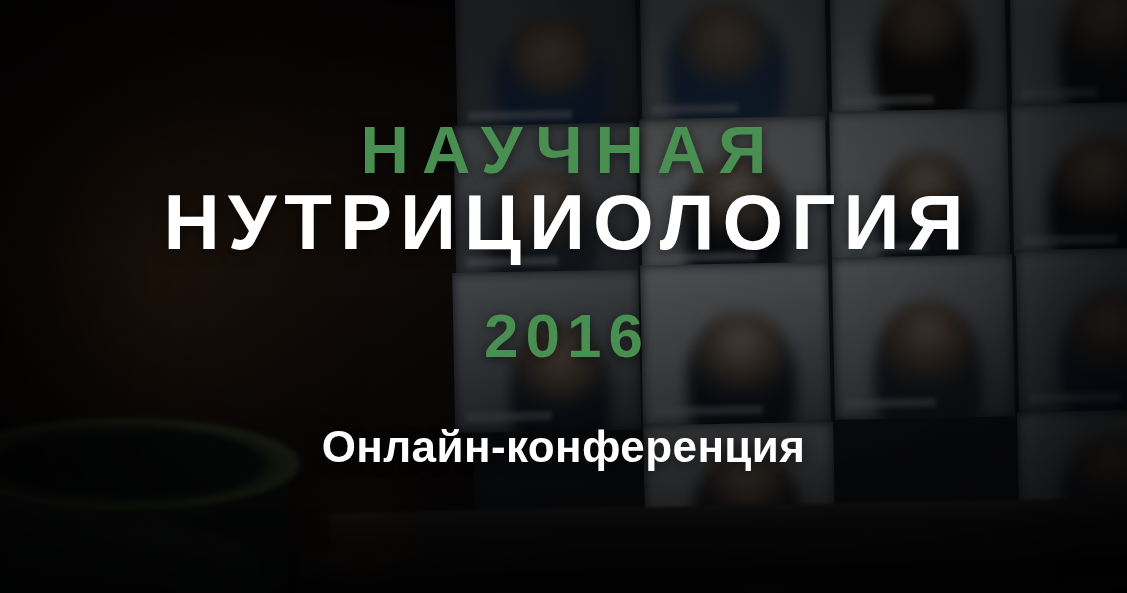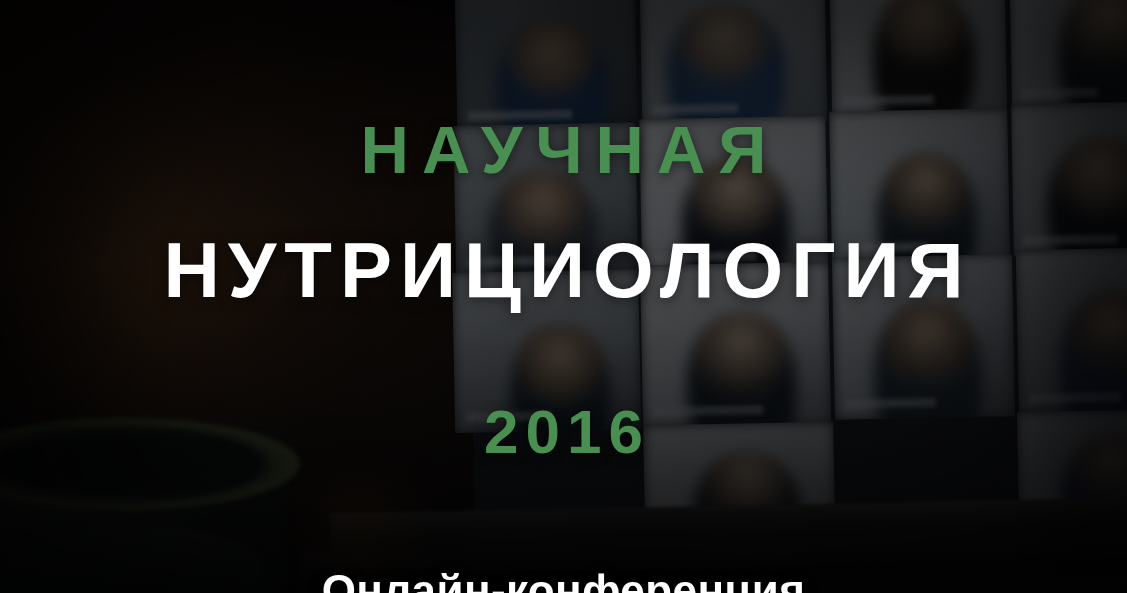--- a/index.html
+++ b/index.html
@@ -184,21 +184,20 @@
   }
 
   
   #content {
     position: absolute;
     inset: 0;
     display: flex;
     flex-direction: column;
     align-items: center;
     text-align: center;
-    gap: 48px;
   }
 
   .line-scientific {
     margin-top: 116px;
     font-size: 67px;
     font-weight: 700;
     letter-spacing: 13px;
     line-height: 1;
     text-indent: 13px;
     text-shadow: 0 2px 12px rgba(0,0,0,0.55);

